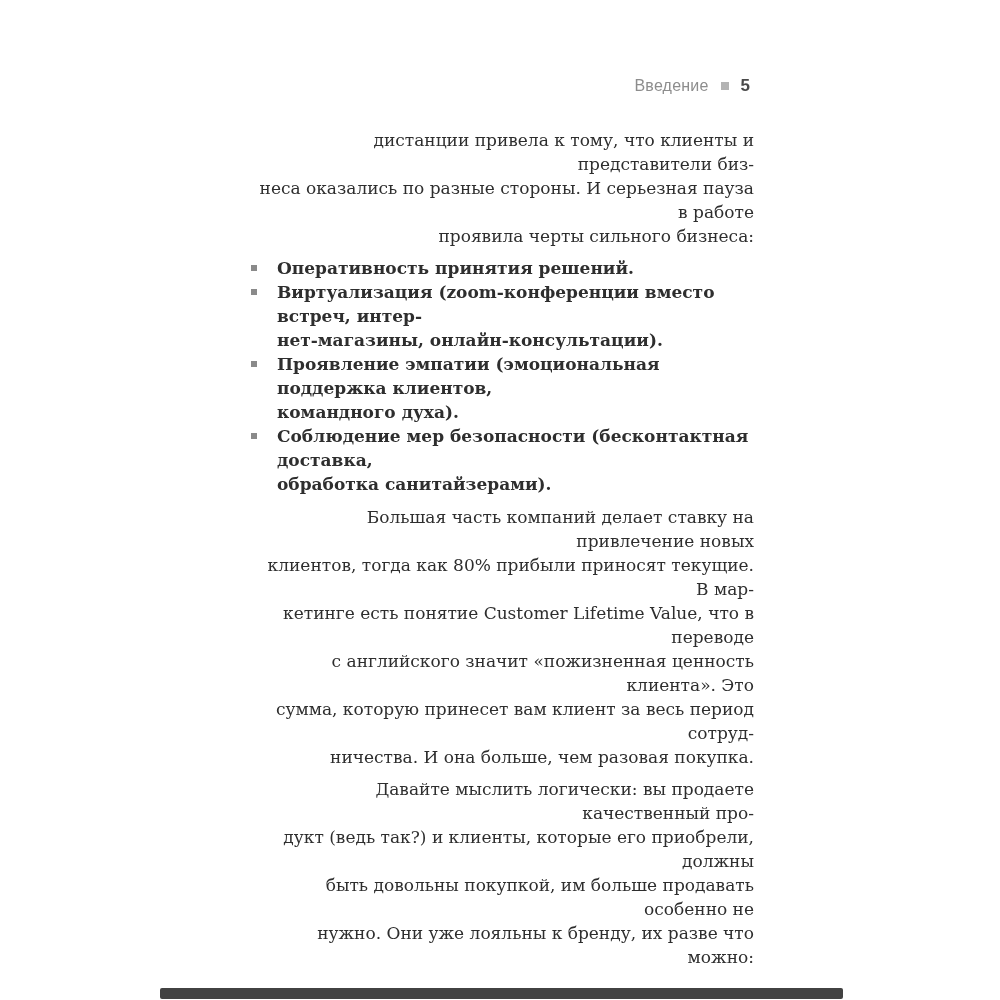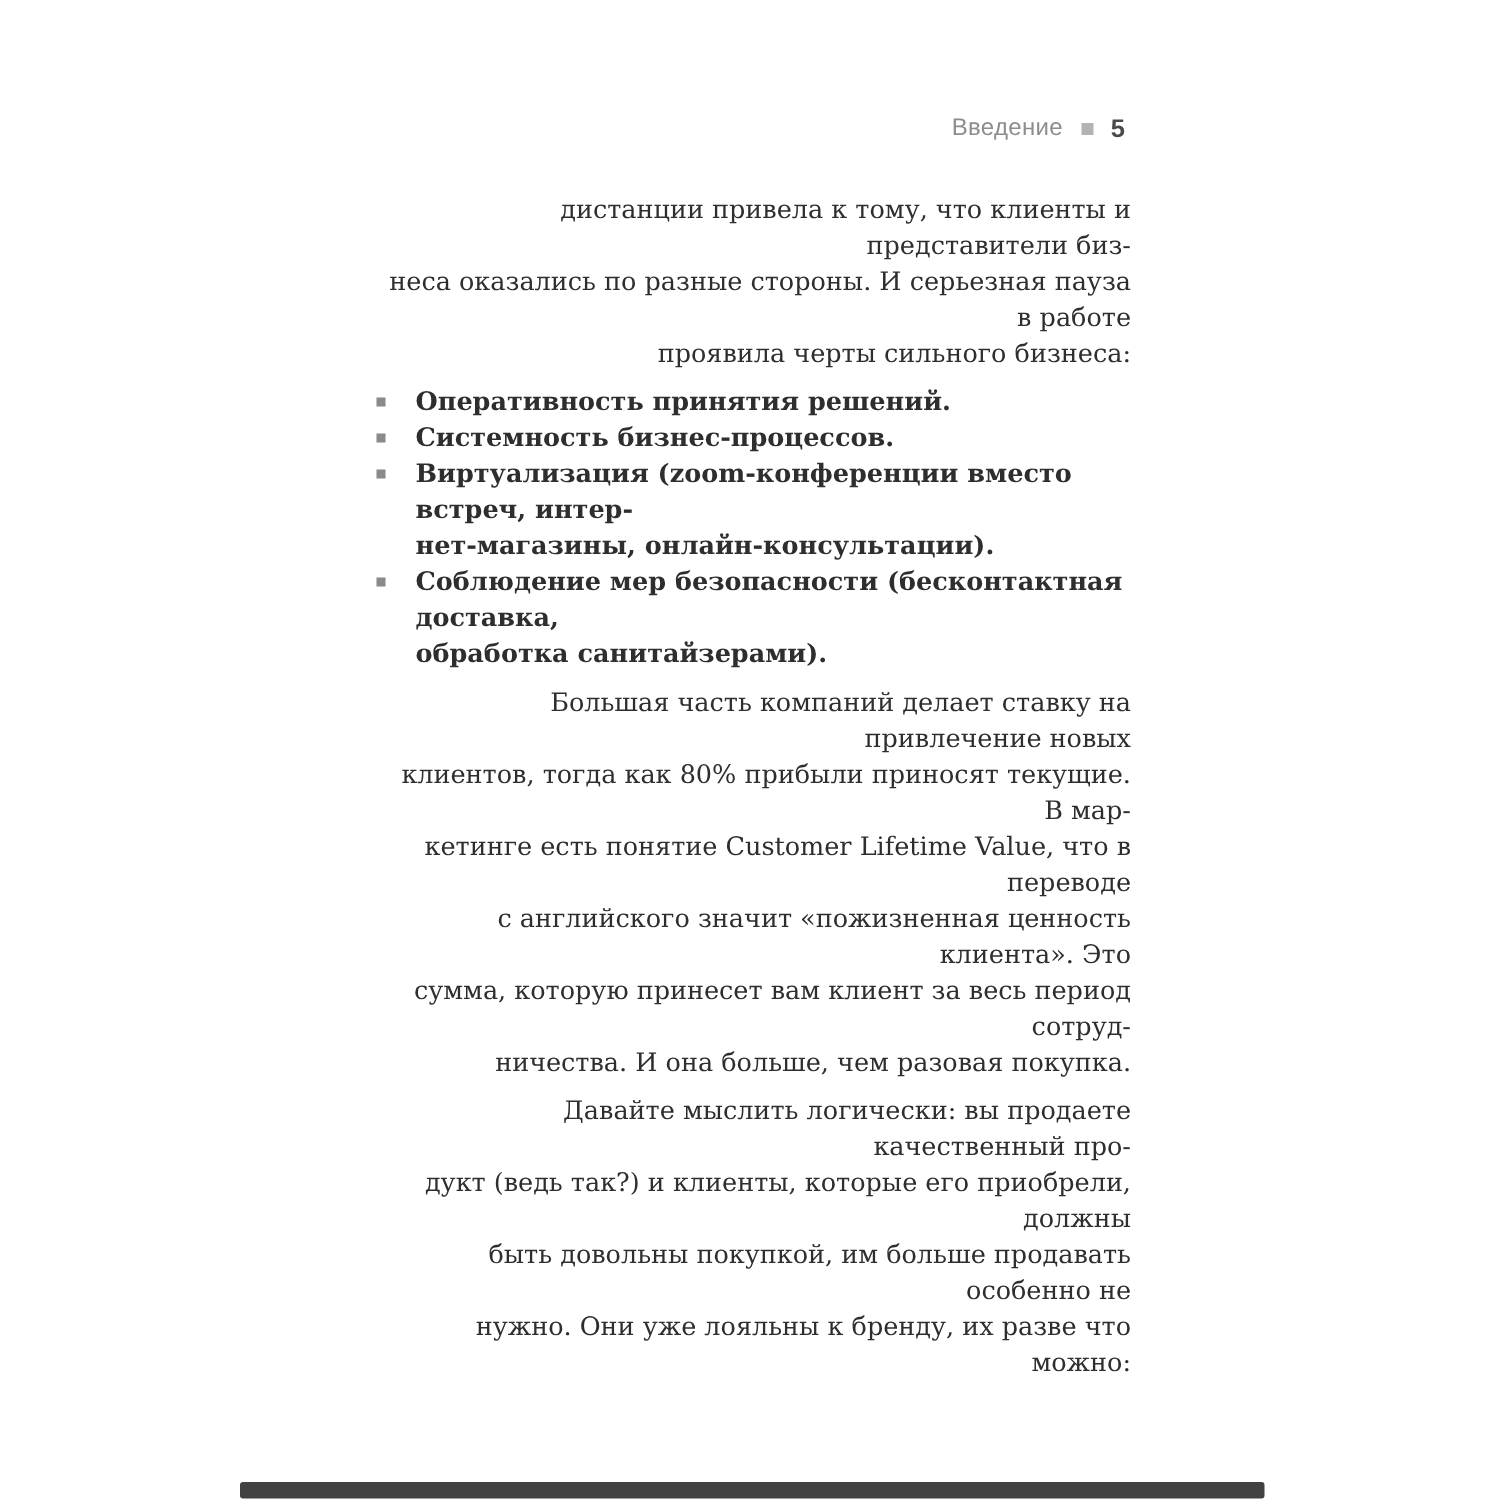--- a/index.html
+++ b/index.html
@@ -103,26 +103,27 @@
 неса оказались по разные стороны. И серьезная пауза в работе
 проявила черты сильного бизнеса:</p>
 
     <div class="bullet-list">
       <div class="bullet-item">
         <span class="bullet-marker"></span>
         <div class="bullet-text">Оперативность принятия решений.</div>
       </div>
       <div class="bullet-item">
         <span class="bullet-marker"></span>
-        <div class="bullet-text">Системность бизнес-процессов.</div>
+        <div class="bullet-text">Виртуализация (zoom-конференции вместо встреч, интер-
+нет-магазины, онлайн-консультации).</div>
       </div>
       <div class="bullet-item">
         <span class="bullet-marker"></span>
-        <div class="bullet-text">Виртуализация (zoom-конференции вместо встреч, интер-
-нет-магазины, онлайн-консультации).</div>
+        <div class="bullet-text">Проявление эмпатии (эмоциональная поддержка клиентов,
+командного духа).</div>
       </div>
       <div class="bullet-item">
         <span class="bullet-marker"></span>
         <div class="bullet-text">Соблюдение мер безопасности (бесконтактная доставка,
 обработка санитайзерами).</div>
       </div>
     </div>
 
     <p class="para">Большая часть компаний делает ставку на привлечение новых
 клиентов, тогда как 80% прибыли приносят текущие. В мар-

